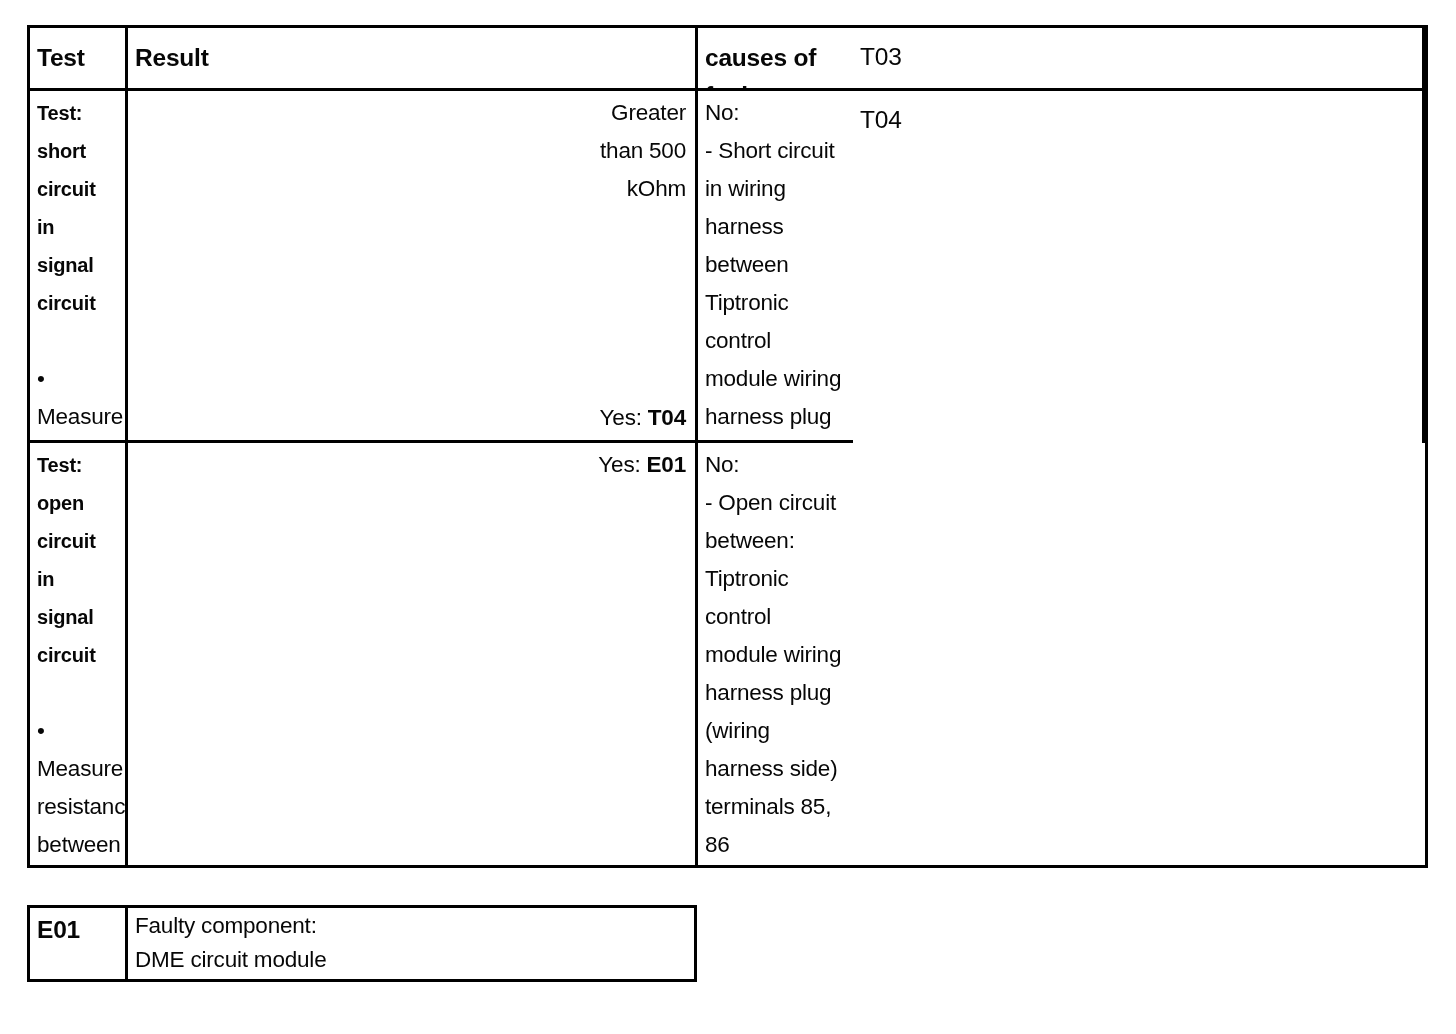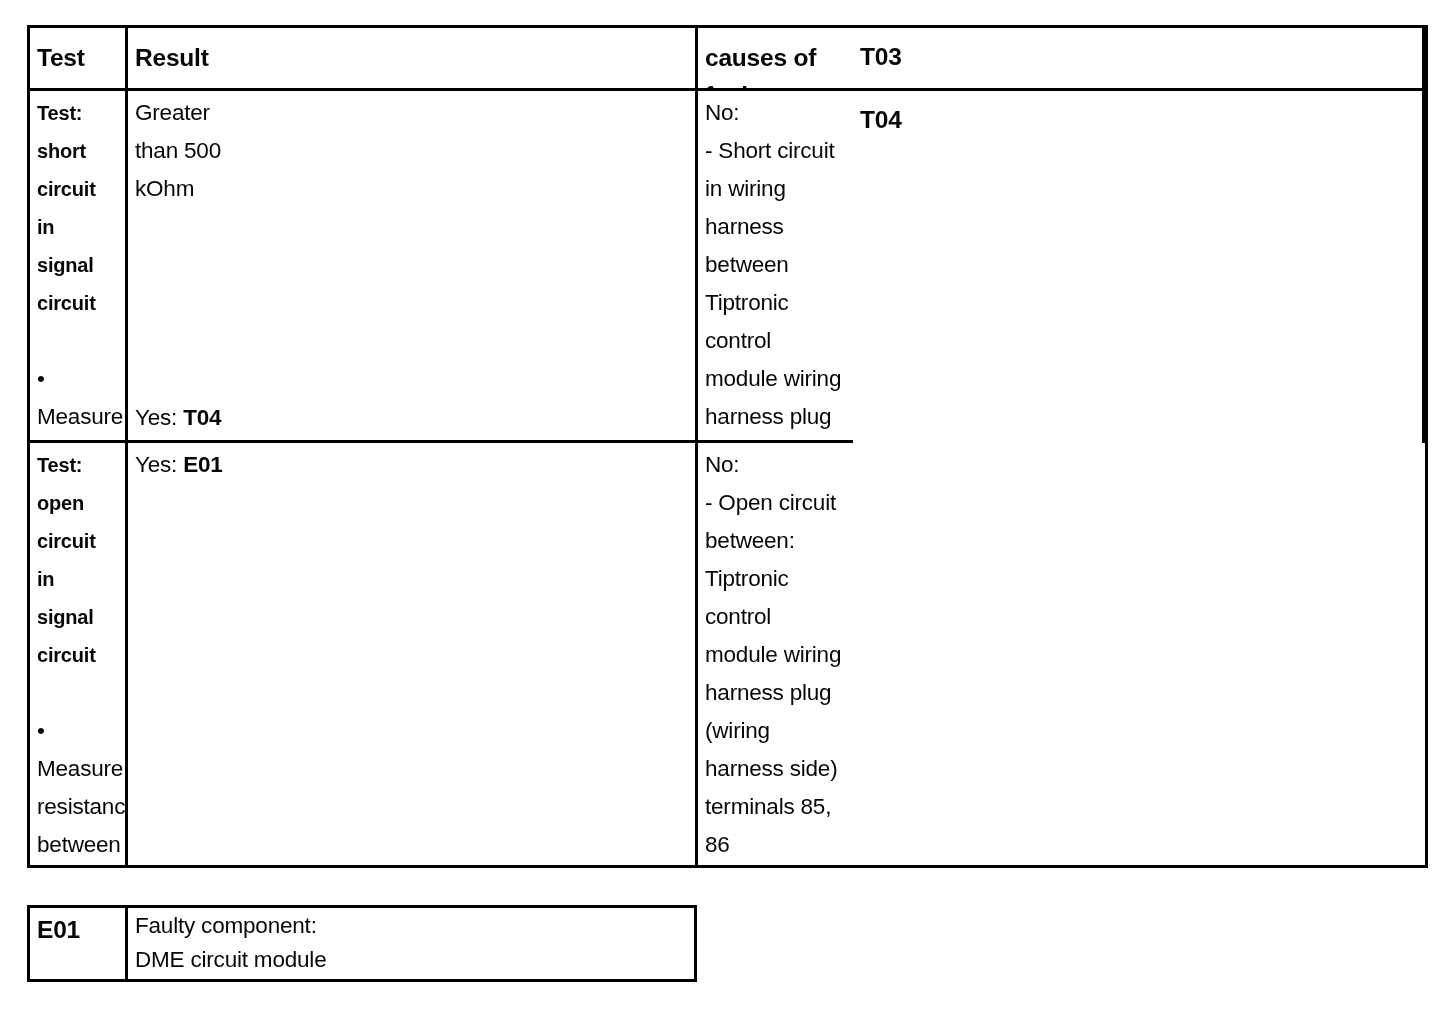--- a/index.html
+++ b/index.html
@@ -47,34 +47,35 @@
   }
   .cell.last-col { border-right: none; }
   .cell.last-row { border-bottom: none; }
   .header-cell {
     font-weight: bold;
     font-size: 24.5px;
     display: flex;
     align-items: center;
   }
   .test-id {
-    font-weight: bold;
+    font-weight: normal;
     font-size: 24.5px;
     padding-top: 7px;
   }
   .work-title {
     font-weight: bold;
     font-size: 20px;
     line-height: 38px;
   }
   .lines { white-space: pre-line; }
   .result-cell {
     display: flex;
     flex-direction: column;
     justify-content: space-between;
+    text-align: right;
   }
   .result-action b { font-weight: bold; }
   .end-cell {
     line-height: 34px;
     padding: 1px 9px 1px 7px;
     font-size: 22.5px;
   }
   .end-id {
     font-weight: bold;
     font-size: 24.5px;

